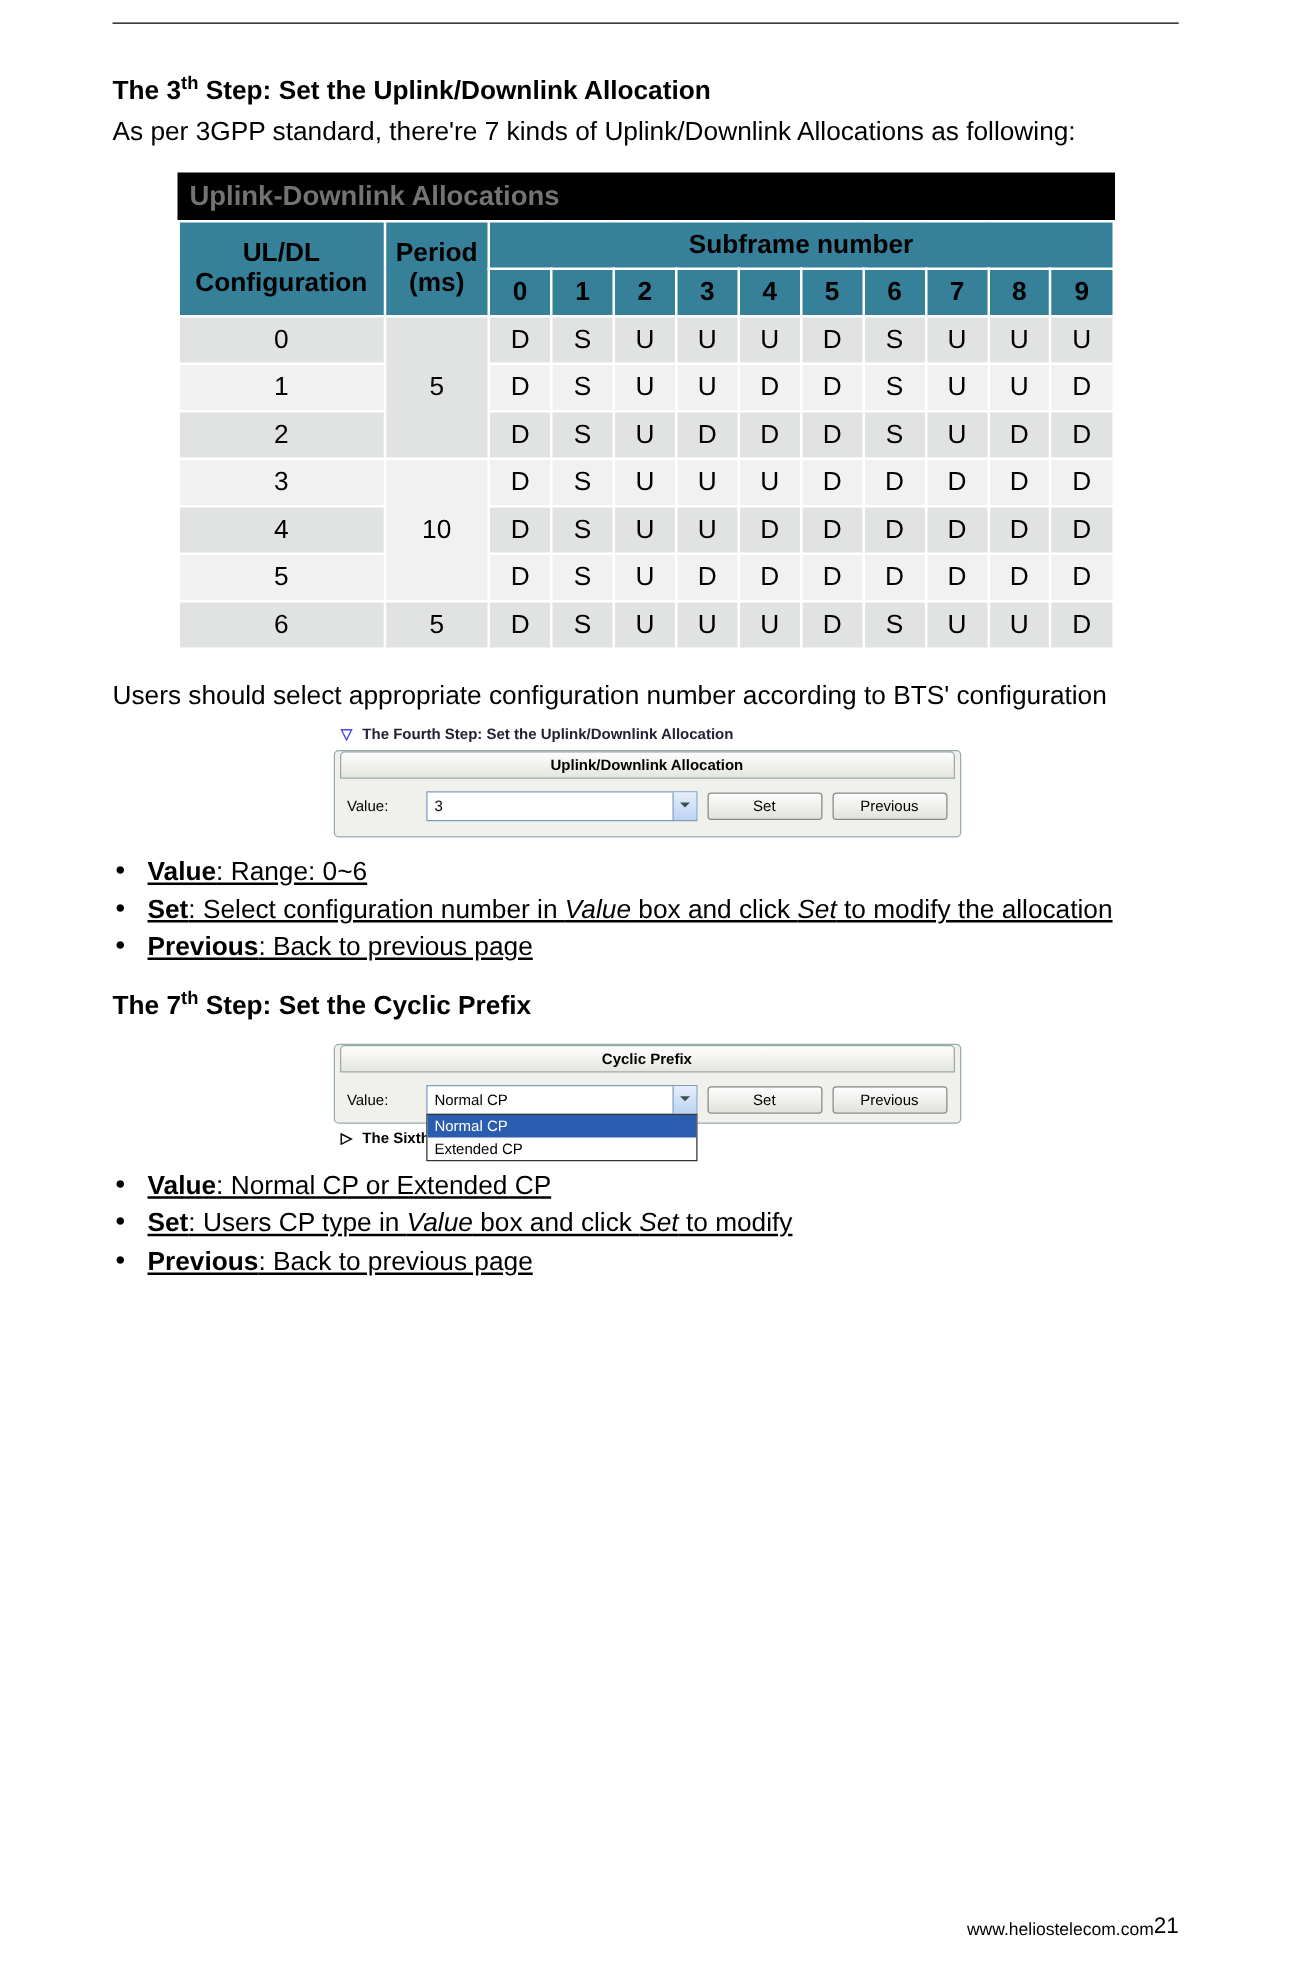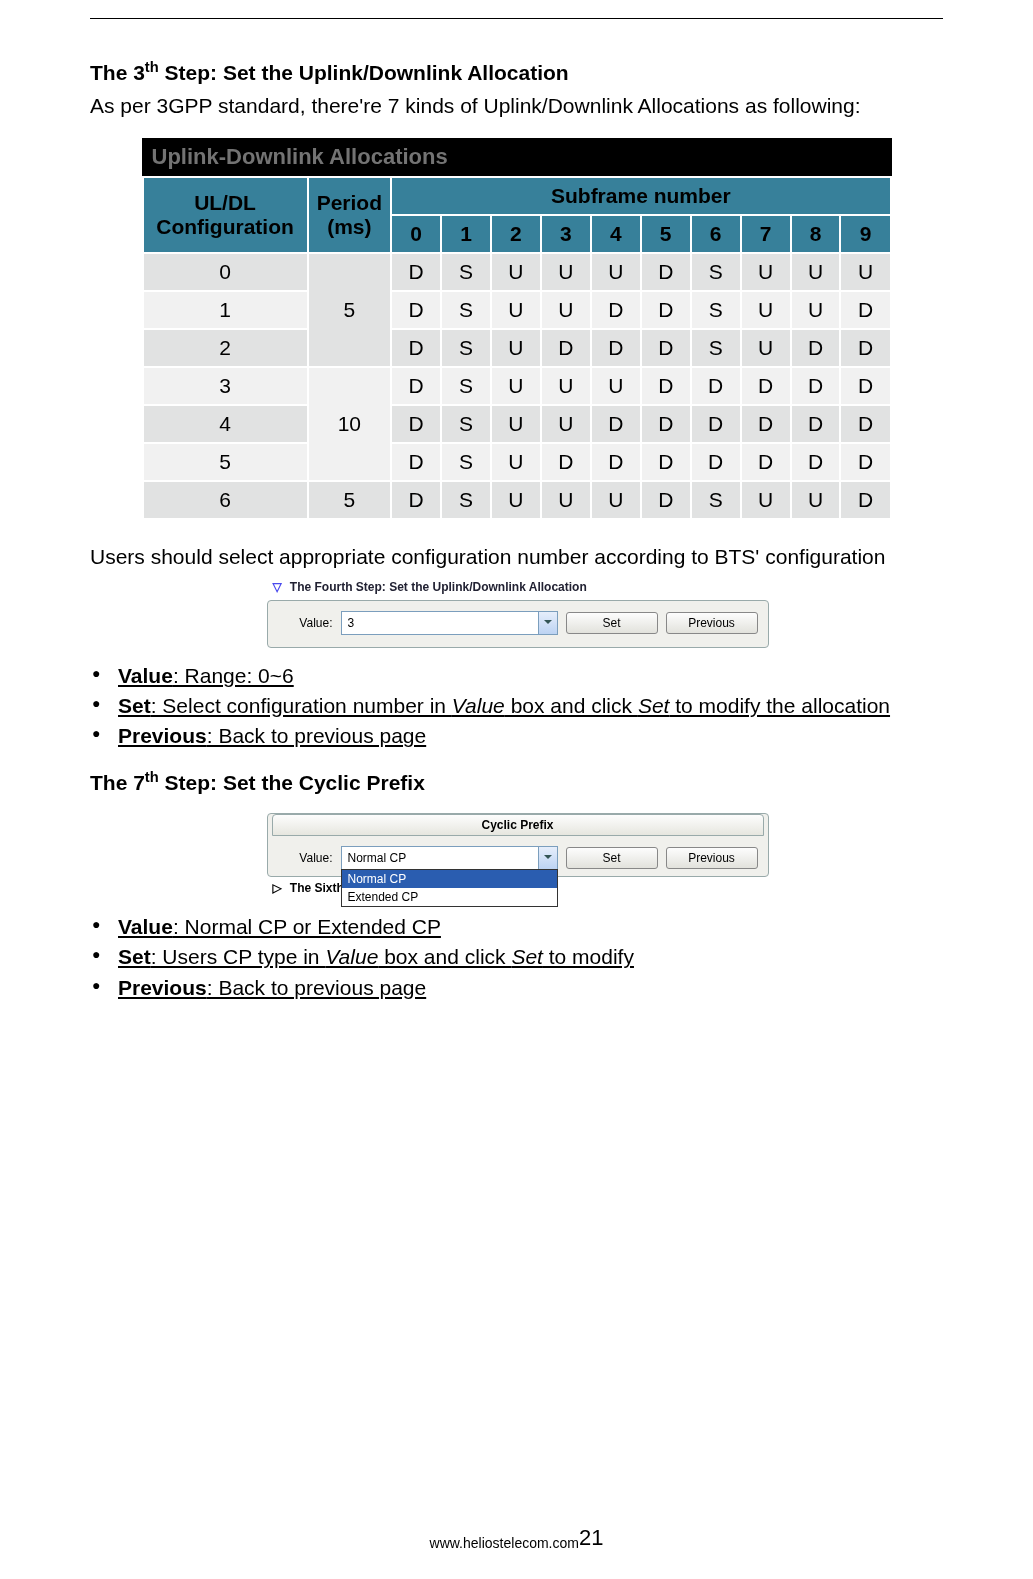--- a/index.html
+++ b/index.html
@@ -86,21 +86,21 @@
     padding: 3px 0;
     margin: 0 4px;
     font-size: 12px;
   }
   .panel-body {
     display: flex;
     align-items: center;
     gap: 8px;
     padding: 10px 10px 12px 10px;
   }
-  .panel-body .lbl { width:55px; text-align:right; font-size:12px; }
+  .panel-body .lbl { width:55px; text-align:left; font-size:12px; }
   .panel-body .combo {
     flex: 1;
     border: 1px solid #7b9ebd;
     background: #fff;
     height: 22px;
     position: relative;
     display: flex;
     align-items: center;
     padding: 0 6px;
     font-size: 12px;
@@ -161,26 +161,26 @@
     left: -26px;
     top: 2px;
     font-size: 14px;
   }
   .footer {
     position: absolute;
     bottom: 28px;
     left: 90px;
     right: 90px;
     display: flex;
-    justify-content: center;
+    justify-content: flex-end;
     align-items: flex-end;
     font-size: 15px;
   }
   .footer .url { font-size: 14px; }
-  .footer .pg { font-size: 22px; }
+  .footer .pg { font-size: 18px; }
   .sixth-line {
     font-size:12px; font-weight:bold; padding:2px 6px; position:relative; top:-2px;
   }
   .sixth-line .tri2 { display:inline-block; width:14px;}
   .panel-wrap2 { position: relative; margin: 8px auto 14px auto; width: 500px; }
 </style>
 </head>
 <body>
 
 <div class="header-line"></div>
@@ -311,20 +311,21 @@
 </div>
 
 <div class="body-text">Users should select appropriate configuration number according to BTS' configuration</div>
 
 <div style="margin:6px auto 0 auto; width:500px;">
   <div class="panel-header-line">
     <span class="tri">▽</span>
     <span>The Fourth Step: Set the  Uplink/Downlink Allocation</span>
   </div>
   <div class="panel">
+    <div class="panel-title">Uplink/Downlink Allocation</div>
     <div class="panel-body">
       <span class="lbl">Value:</span>
       <div class="combo">
         <span>3</span>
         <span class="arrow"></span>
       </div>
       <div class="btn">Set</div>
       <div class="btn">Previous</div>
     </div>
   </div>

